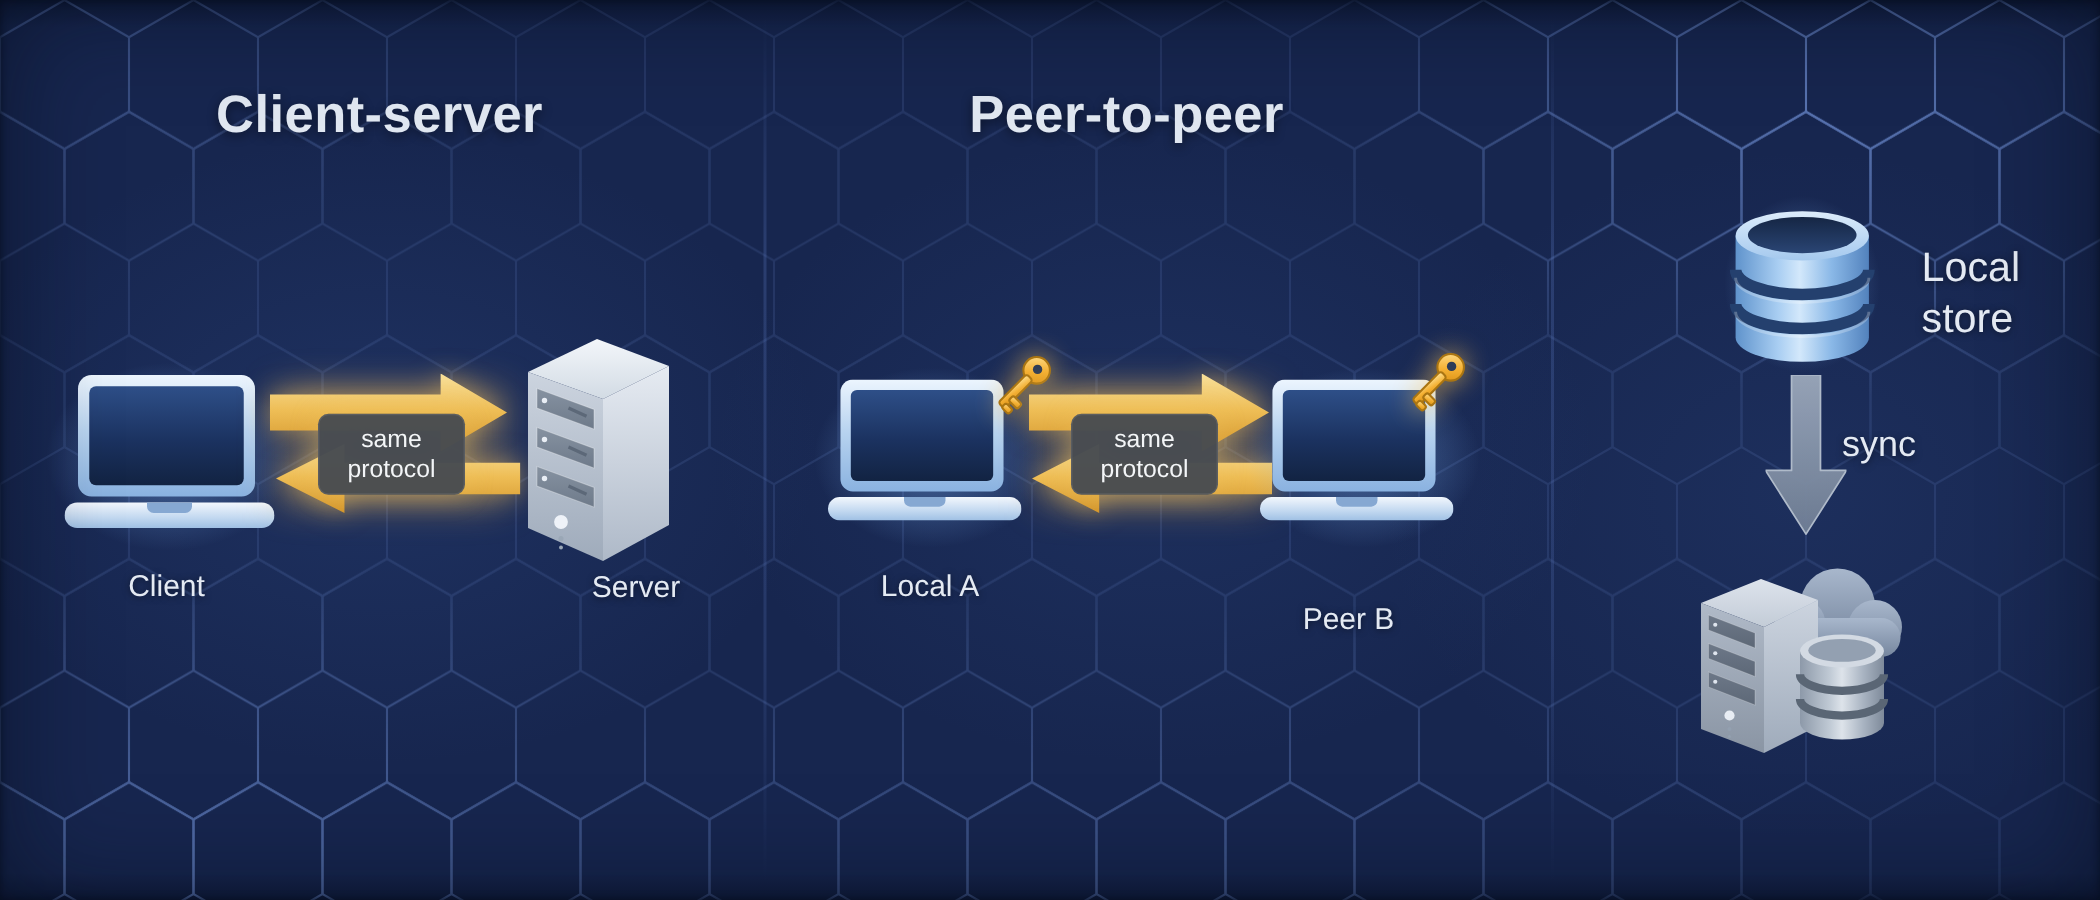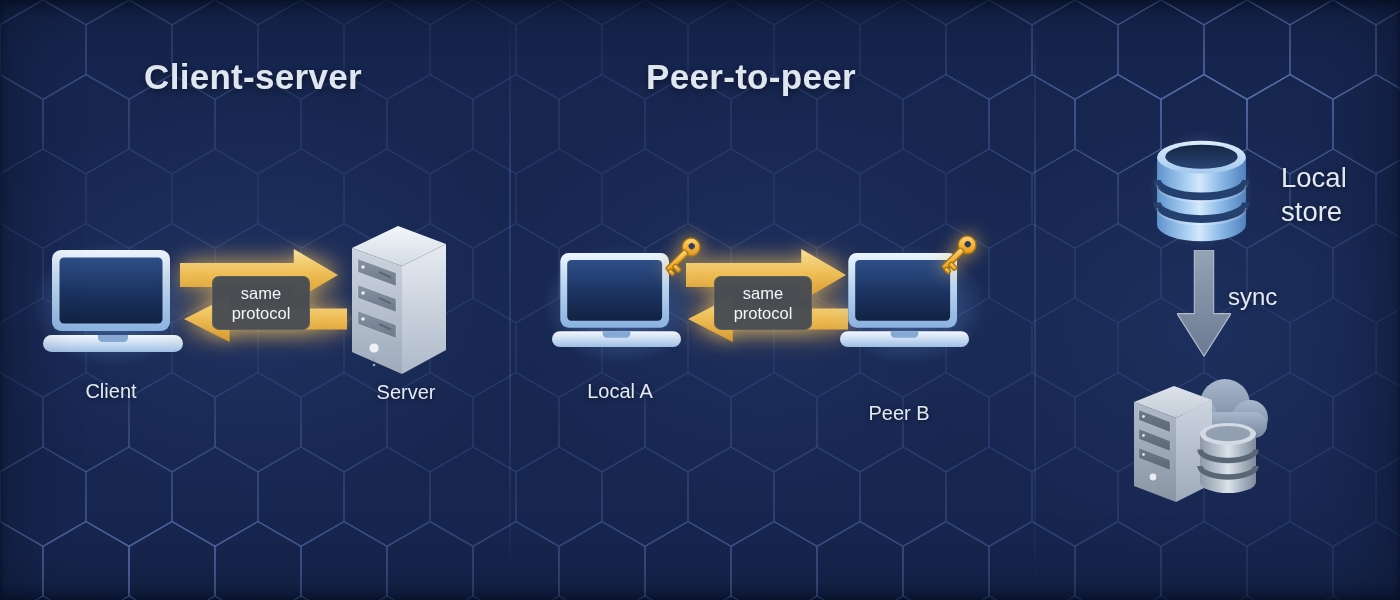--- a/index.html
+++ b/index.html
@@ -204,21 +204,21 @@
       <line x1="35" y1="60" x2="47" y2="65.5"></line>
         <line x1="35" y1="86" x2="47" y2="91.5"></line>
         <line x1="35" y1="112" x2="47" y2="117.5"></line>
     </g>
     <circle cx="30" cy="136" r="4.6" fill="#eef2f8"></circle>
     <circle cx="30" cy="147" r="1.7" fill="#9aa7b6"></circle>
     <circle cx="30" cy="153" r="1.3" fill="#9aa7b6"></circle>
   </svg>
 
   <div class="caption" style="left:111px;top:380px">Client</div>
-  <div class="caption" style="left:406px;top:381px">Server</div>
+  <div class="caption" style="left:424px;top:381px">Server</div>
 
   <div class="panel-title" style="left:751px">Peer-to-peer</div>
 
   <div class="device-glow" style="left:518px;top:226px;width:205px;height:158px"></div>
   <svg class="laptop" style="left:552px;top:253px" width="129" height="94" viewBox="0 0 140 102">
     <rect x="9" y="0" width="118" height="81" rx="9" fill="url(#gFrame)"></rect>
     <rect x="16.5" y="7.5" width="103" height="66" rx="4.5" fill="url(#gScreen)"></rect>
     <rect x="0" y="85" width="140" height="17" rx="8.5" fill="url(#gBase)"></rect>
     <path d="M55 85 h30 v2.5 a4.5 4.5 0 0 1 -4.5 4.5 h-21 a4.5 4.5 0 0 1 -4.5 -4.5 z" fill="#86a8d2"></path>
   </svg>

